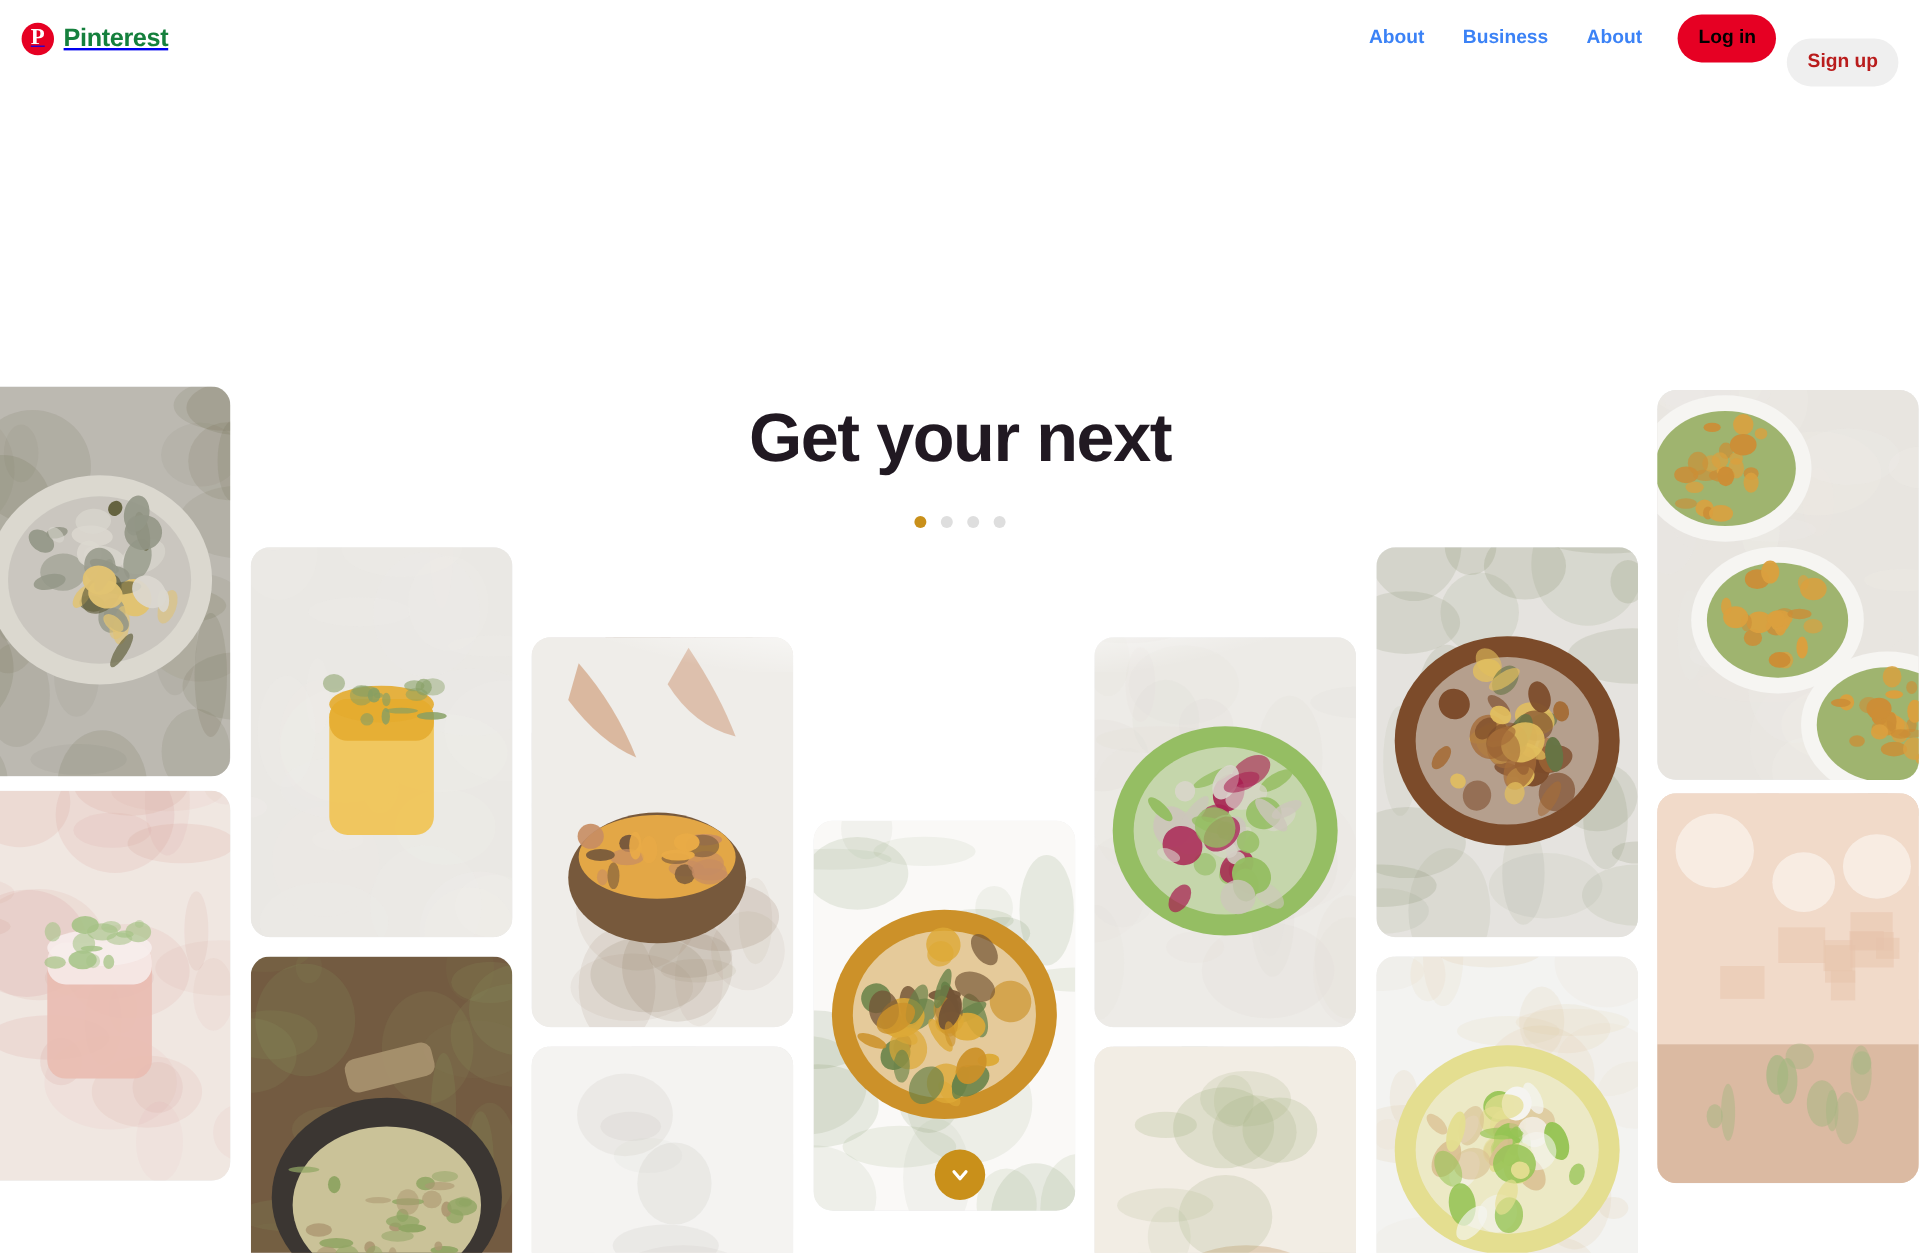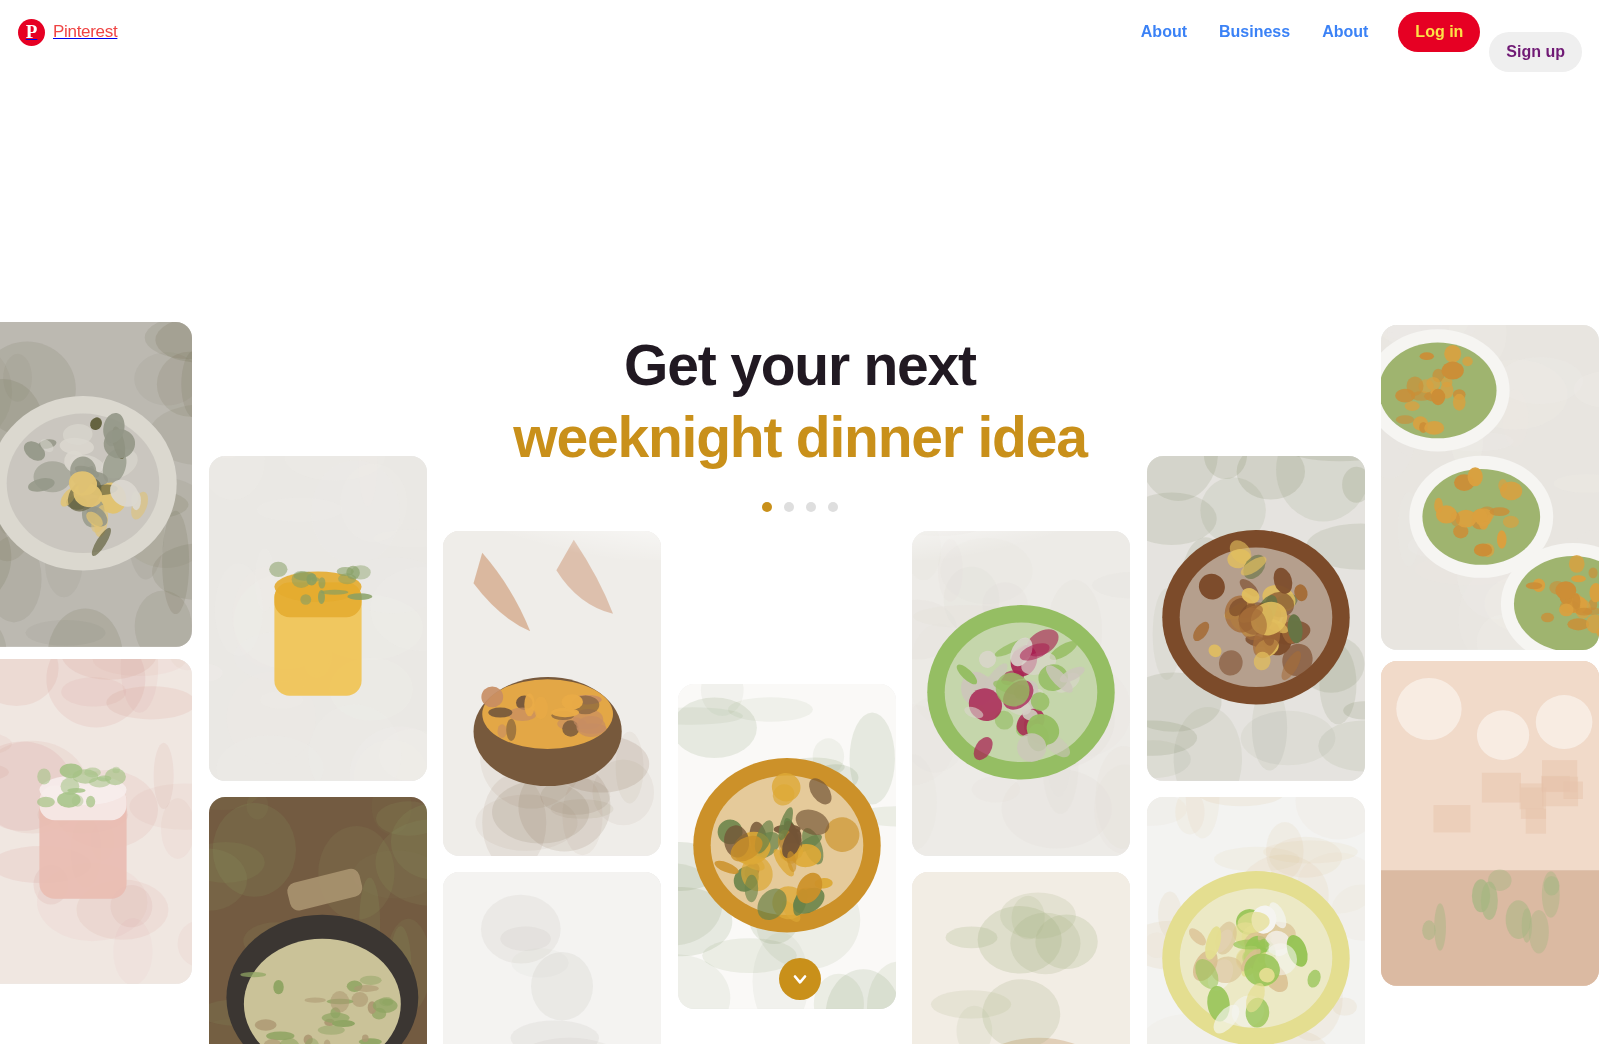--- a/index.html
+++ b/index.html
@@ -80,39 +80,39 @@
   #brand .mark {
     width:27px; height:27px; border-radius:50%;
     background:#E60023;
     display:flex; align-items:center; justify-content:center;
   }
   #brand .mark span {
     color:#fff; font-size:19px; font-weight:bold;
     font-family:"Liberation Serif", serif; line-height:1;
     transform:translateY(-1px);
   }
-  #brand .word { color:#ef4444; font-size:17px; font-weight:normal; letter-spacing:-.3px; }
+  #brand .word { color:#15803d; font-size:21px; font-weight:bold; letter-spacing:-.3px; }
 
   #navright {
     margin-left:auto;
     display:flex; align-items:center; gap:0;
   }
   .navlink {
     font-size:16px; font-weight:bold; color:#3b82f6;
     padding:10px 16px; border-radius:20px;
     cursor:pointer; text-decoration:none;
   }
   .pill {
     font-size:16px; font-weight:bold;
     padding:11px 17px; border-radius:24px;
     border:none; cursor:pointer;
     font-family:"Liberation Sans", sans-serif;
   }
-  #login  { background:#E60023; color:#fde047; margin-left:14px; }
-  #signup { background:#EFEFEF; color:#701a75; margin-left:9px;margin-top:40px; }
+  #login  { background:#E60023; color:#000000; margin-left:14px; }
+  #signup { background:#EFEFEF; color:#b91c1c; margin-left:9px;margin-top:40px; }
 </style>
 </head>
 <body>
 
 <div id="collage">
     <div class="tile" style="left: -26px; top: 322px; width: 218px; height: 325px;">
       <svg class="art" viewBox="0 0 100 149" preserveAspectRatio="none">
         <rect x="0" y="0" width="100" height="149" fill="#b8b5ad"></rect>
         <ellipse cx="-5.0" cy="107.9" rx="22.1" ry="23.2" fill="#57552f" opacity="0.14"></ellipse>
         <ellipse cx="88.1" cy="92.2" rx="22.2" ry="20.6" fill="#57552f" opacity="0.07"></ellipse>
@@ -956,21 +956,20 @@
         <ellipse cx="63.0" cy="118.6" rx="5.8" ry="8.9" fill="#9fb27a" opacity="0.50"></ellipse>
         <rect x="0" y="0" width="100" height="149" fill="#ffffff" opacity="0.06"></rect>
       </svg>
     </div>
   </div>
 
 <div id="hero-veil"></div>
 
 <div id="hero">
   <div class="line1">Get your next</div>
-  <div class="line2">weeknight dinner idea</div>
   <div id="dots">
       <span class="dot on" style="background: rgb(201, 144, 26);"></span>
       <span class="dot" style="background: rgb(222, 222, 222);"></span>
       <span class="dot" style="background: rgb(222, 222, 222);"></span>
       <span class="dot" style="background: rgb(222, 222, 222);"></span>
     </div>
 </div>
 
 <button id="scrolldown">
   <span>

